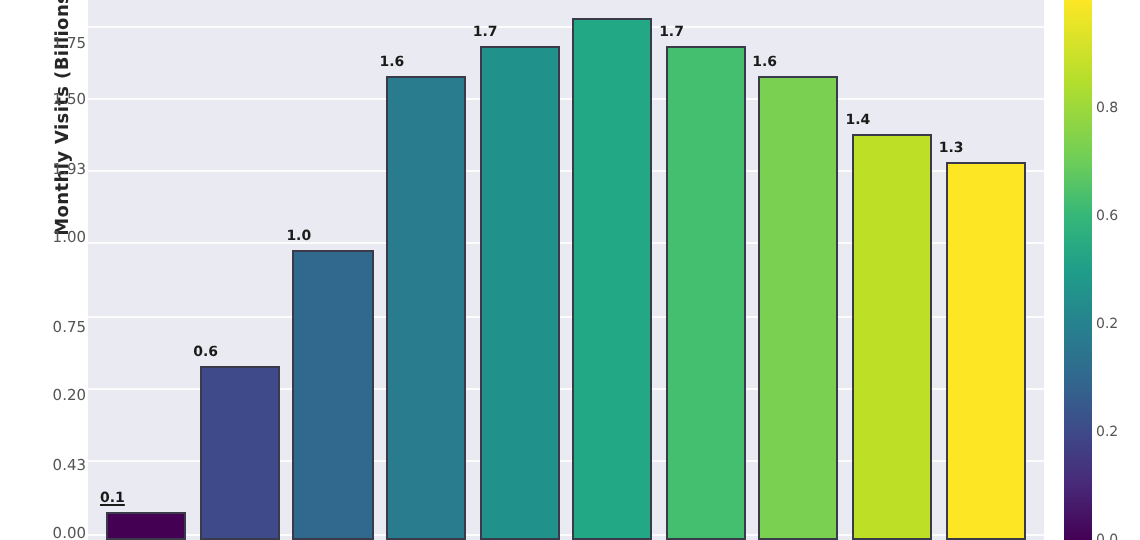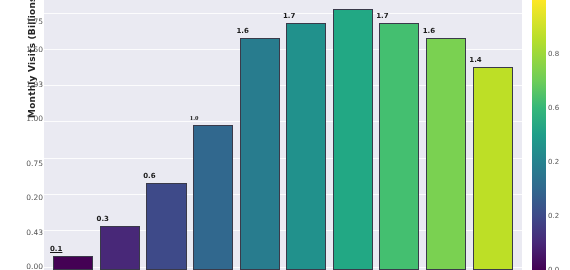--- a/index.html
+++ b/index.html
@@ -82,30 +82,26 @@
         <div class="gridline" style="top: 85.0714px;"></div>
         <div class="gridline" style="top: 48.7857px;"></div>
         <div class="gridline" style="top: 12.5px;"></div>
       </div>
     <div id="bars">
         <div class="barwrap">
           <div class="bar" style="height: 14.5143px; background: rgb(68, 1, 84); border-color: rgb(58, 58, 74);"></div>
           <div class="barlabel" style="bottom: 17.5143px; text-decoration: underline;">0.1</div>
         </div>
         <div class="barwrap">
-          <div class="bar" style="height: 43.5429px; background: rgb(72, 40, 120); border-color: rgb(58, 58, 74);"></div>
-          <div class="barlabel" style="bottom: 46.5429px;">0.3</div>
-        </div>
-        <div class="barwrap">
           <div class="bar" style="height: 87.0857px; background: rgb(62, 74, 137); border-color: rgb(58, 58, 74);"></div>
           <div class="barlabel" style="bottom: 90.0857px;">0.6</div>
         </div>
         <div class="barwrap">
           <div class="bar" style="height: 145.143px; background: rgb(49, 104, 142); border-color: rgb(58, 58, 74);"></div>
-          <div class="barlabel" style="bottom: 148.143px; font-family: Liberation Serif, serif;">1.0</div>
+          <div class="barlabel" style="bottom: 148.143px;">1.0</div>
         </div>
         <div class="barwrap">
           <div class="bar" style="height: 232.229px; background: rgb(40, 124, 142); border-color: rgb(58, 58, 74);"></div>
           <div class="barlabel" style="bottom: 235.229px;">1.6</div>
         </div>
         <div class="barwrap">
           <div class="bar" style="height: 246.743px; background: rgb(33, 145, 140); border-color: rgb(58, 58, 74);"></div>
           <div class="barlabel" style="bottom: 249.743px;">1.7</div>
         </div>
         <div class="barwrap">
@@ -116,20 +112,24 @@
           <div class="barlabel" style="bottom: 249.743px;">1.7</div>
         </div>
         <div class="barwrap">
           <div class="bar" style="height: 232.229px; background: rgb(122, 209, 81); border-color: rgb(58, 58, 74);"></div>
           <div class="barlabel" style="bottom: 235.229px;">1.6</div>
         </div>
         <div class="barwrap">
           <div class="bar" style="height: 203.2px; background: rgb(189, 223, 38); border-color: rgb(58, 58, 74);"></div>
           <div class="barlabel" style="bottom: 206.2px;">1.4</div>
         </div>
+        <div class="barwrap">
+          <div class="bar" style="height: 188.686px; background: rgb(253, 231, 37); border-color: rgb(58, 58, 74);"></div>
+          <div class="barlabel" style="bottom: 191.686px;">1.3</div>
+        </div>
       </div>
   </div>
 
   <div id="cbar"></div>
   <div id="cbarticks">
       <div class="cbartick" style="top: 267px;">0.0</div>
       <div class="cbartick" style="top: 213px; text-align: right;">0.2</div>
       <div class="cbartick" style="top: 159px;">0.2</div>
       <div class="cbartick" style="top: 105px;">0.6</div>
       <div class="cbartick" style="top: 51px;">0.8</div>

